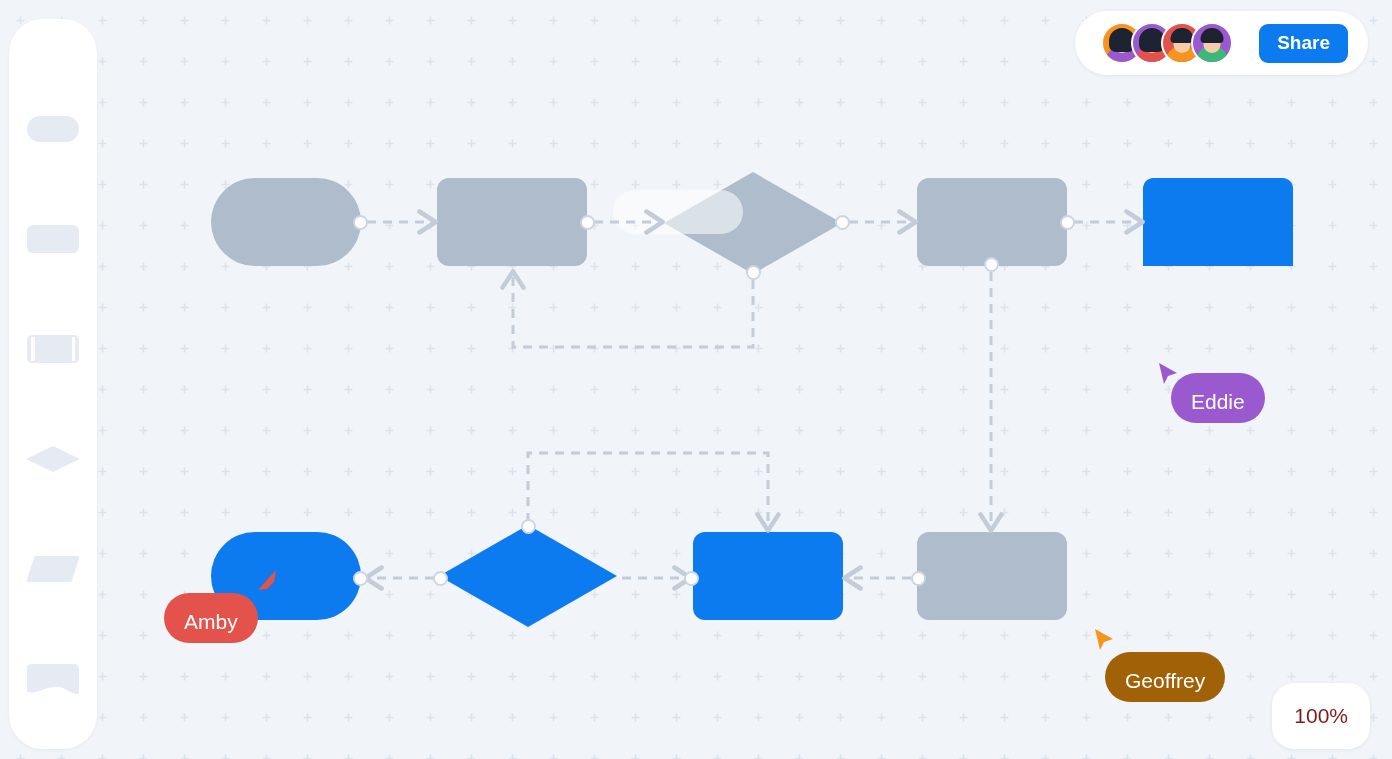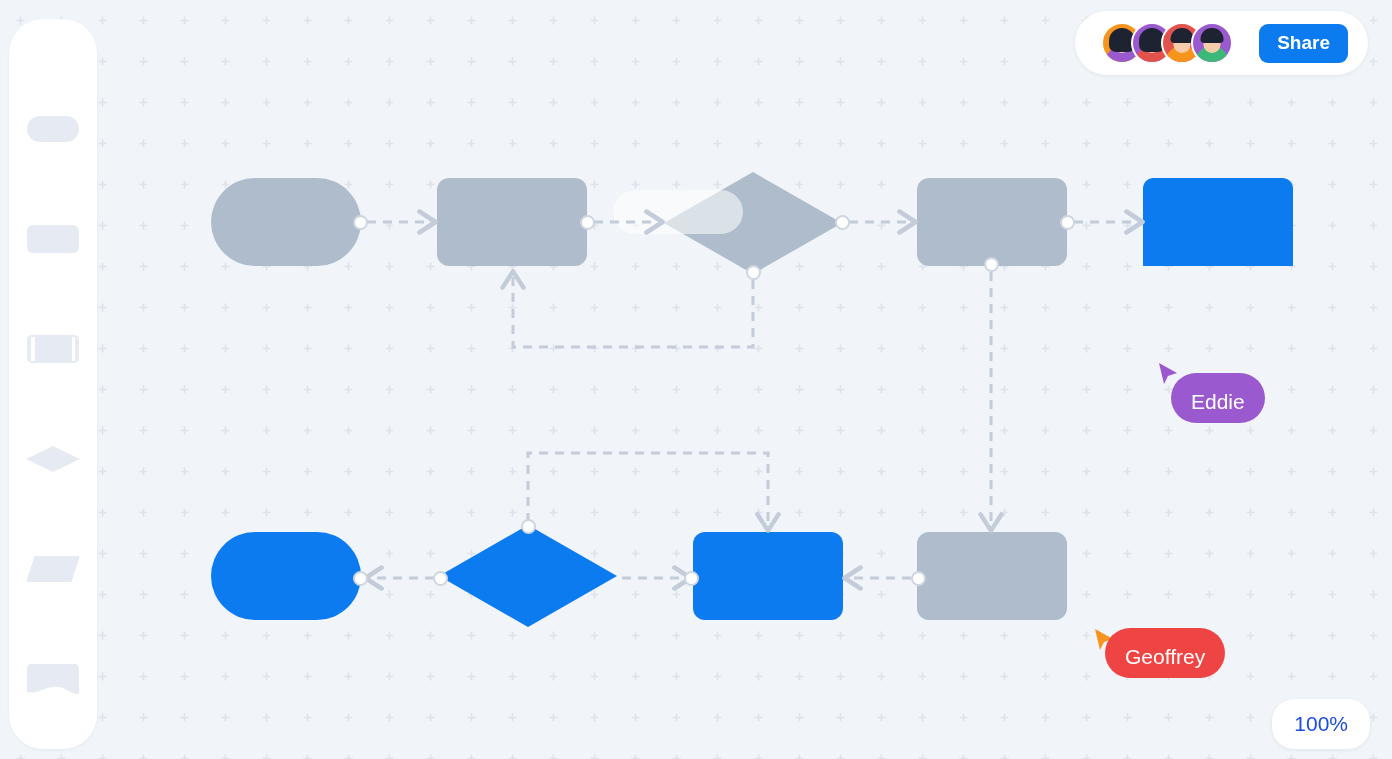--- a/index.html
+++ b/index.html
@@ -111,23 +111,23 @@
     cursor: pointer;
     line-height: 1;
   }
 
   
   #zoom-badge {
     position: absolute;
     right: 22px; bottom: 10px;
     background: #ffffff;
     border-radius: 22px;
-    padding: 13px 22px;
+    padding: 21px 22px;
     font-size: 21px;
-    color: #1d4ed8;
+    color: #7f1d1d;
     box-shadow: 0 1px 4px rgba(30,50,80,.07);
     z-index: 30;
   }
 
   
   .node { position: absolute; }
   .node-gray { background: #aebccb; }
   .node-blue { background: #0b7bef; }
   .n-stadium { border-radius: 999px; }
   .n-rect    { border-radius: 12px; }
@@ -306,28 +306,34 @@
         <div class="face"></div>
         <div class="hair"></div>
       </div>
     </div>
     <button id="share-btn">Share</button>
   </div>
 
   <div id="zoom-badge">100%</div>
 
 
+  <div class="cursor" style="left:164px; top:570px; width:130px; height:70px;">
+    <svg class="arrow" style="left:94px; top:0px;" viewBox="0 0 20 22" xmlns="http://www.w3.org/2000/svg">
+      <path d="M18,0 L0,20 L9,19 L16,12 Z" fill="#e4534b"></path>
+    </svg>
+    <div class="pill" style="background:#e4534b; left:0; top:23px;">Amby</div>
+  </div>
 
   <div class="cursor" style="left:1158px; top:362px; width:140px; height:70px;">
     <svg class="arrow" style="left:0px; top:0px;" viewBox="0 0 20 22" xmlns="http://www.w3.org/2000/svg">
       <path d="M1,1 L19,11 L10,14 L6,22 Z" fill="#9b59d0"></path>
     </svg>
     <div class="pill" style="background:#9b59d0; left:13px; top:11px;">Eddie</div>
   </div>
 
   <div class="cursor" style="left:1094px; top:628px; width:160px; height:70px;">
     <svg class="arrow" style="left:0px; top:0px;" viewBox="0 0 20 22" xmlns="http://www.w3.org/2000/svg">
       <path d="M1,1 L19,11 L10,14 L6,22 Z" fill="#f7941e"></path>
     </svg>
-    <div class="pill" style="background:#ef4444; left:11px; top:0;">Geoffrey</div>
+    <div class="pill" style="background:#a16207; left:11px; top:24px;">Geoffrey</div>
   </div>
 
 </div>
 
 </body></html>

